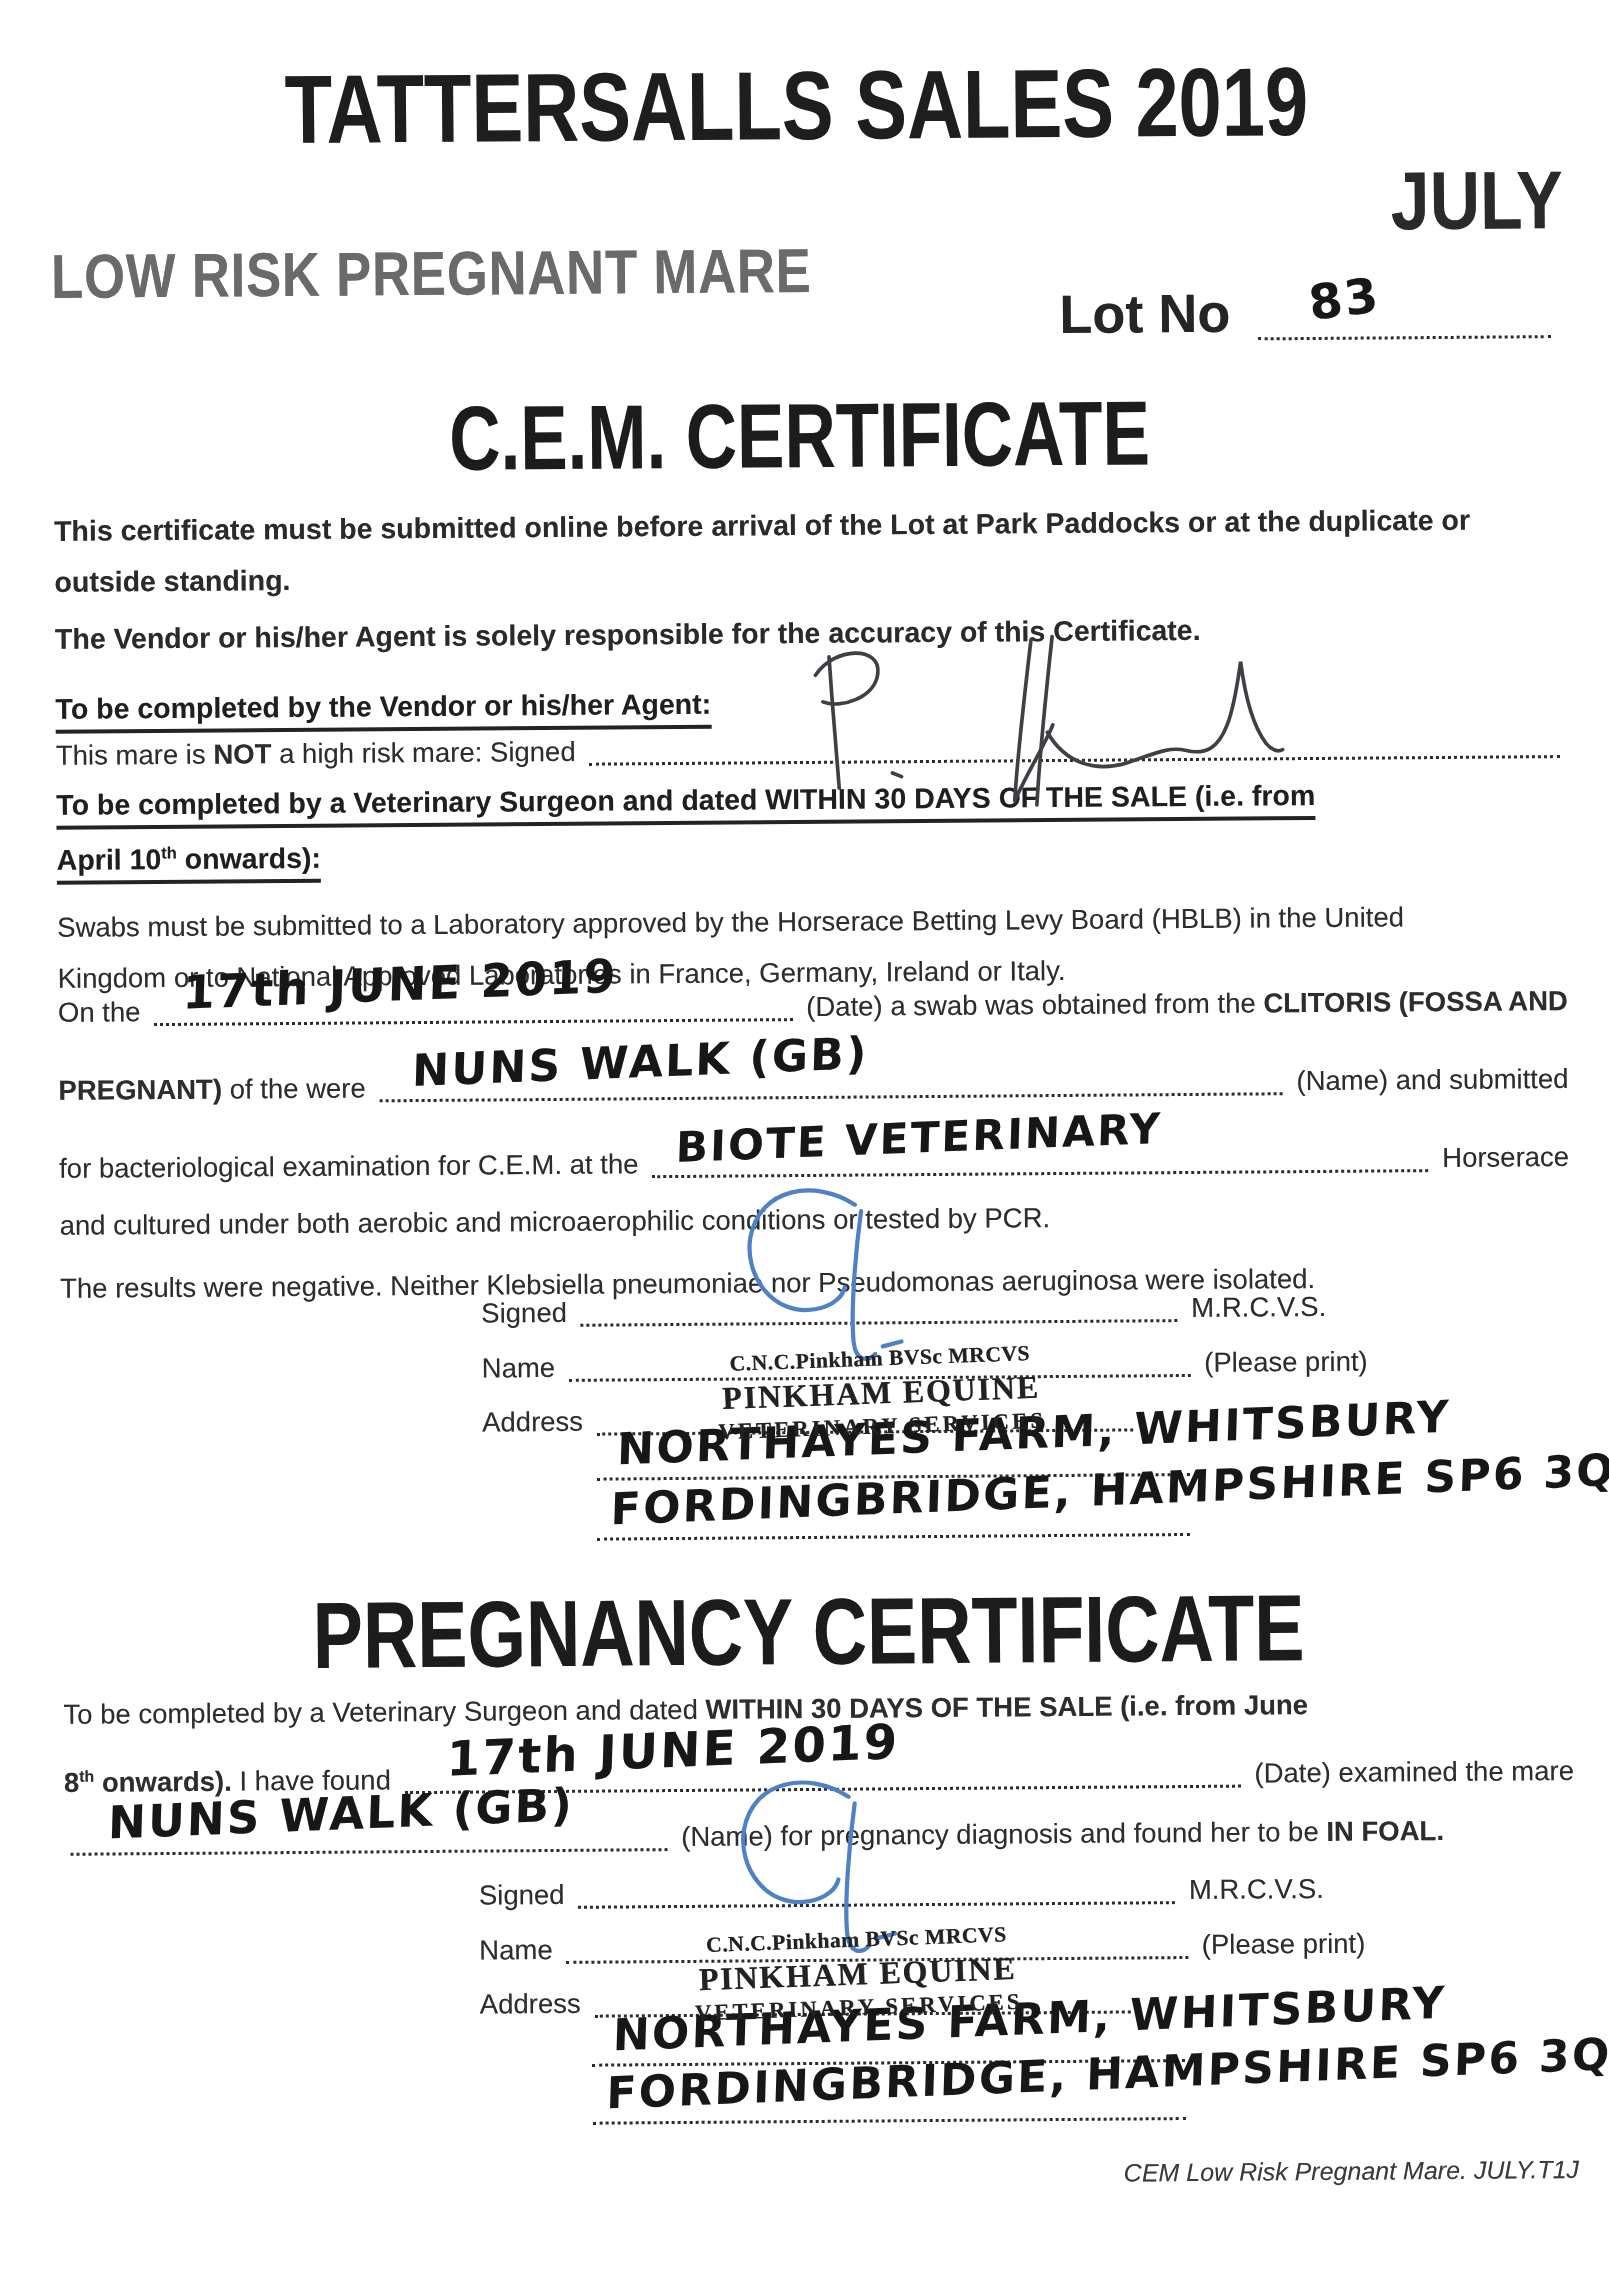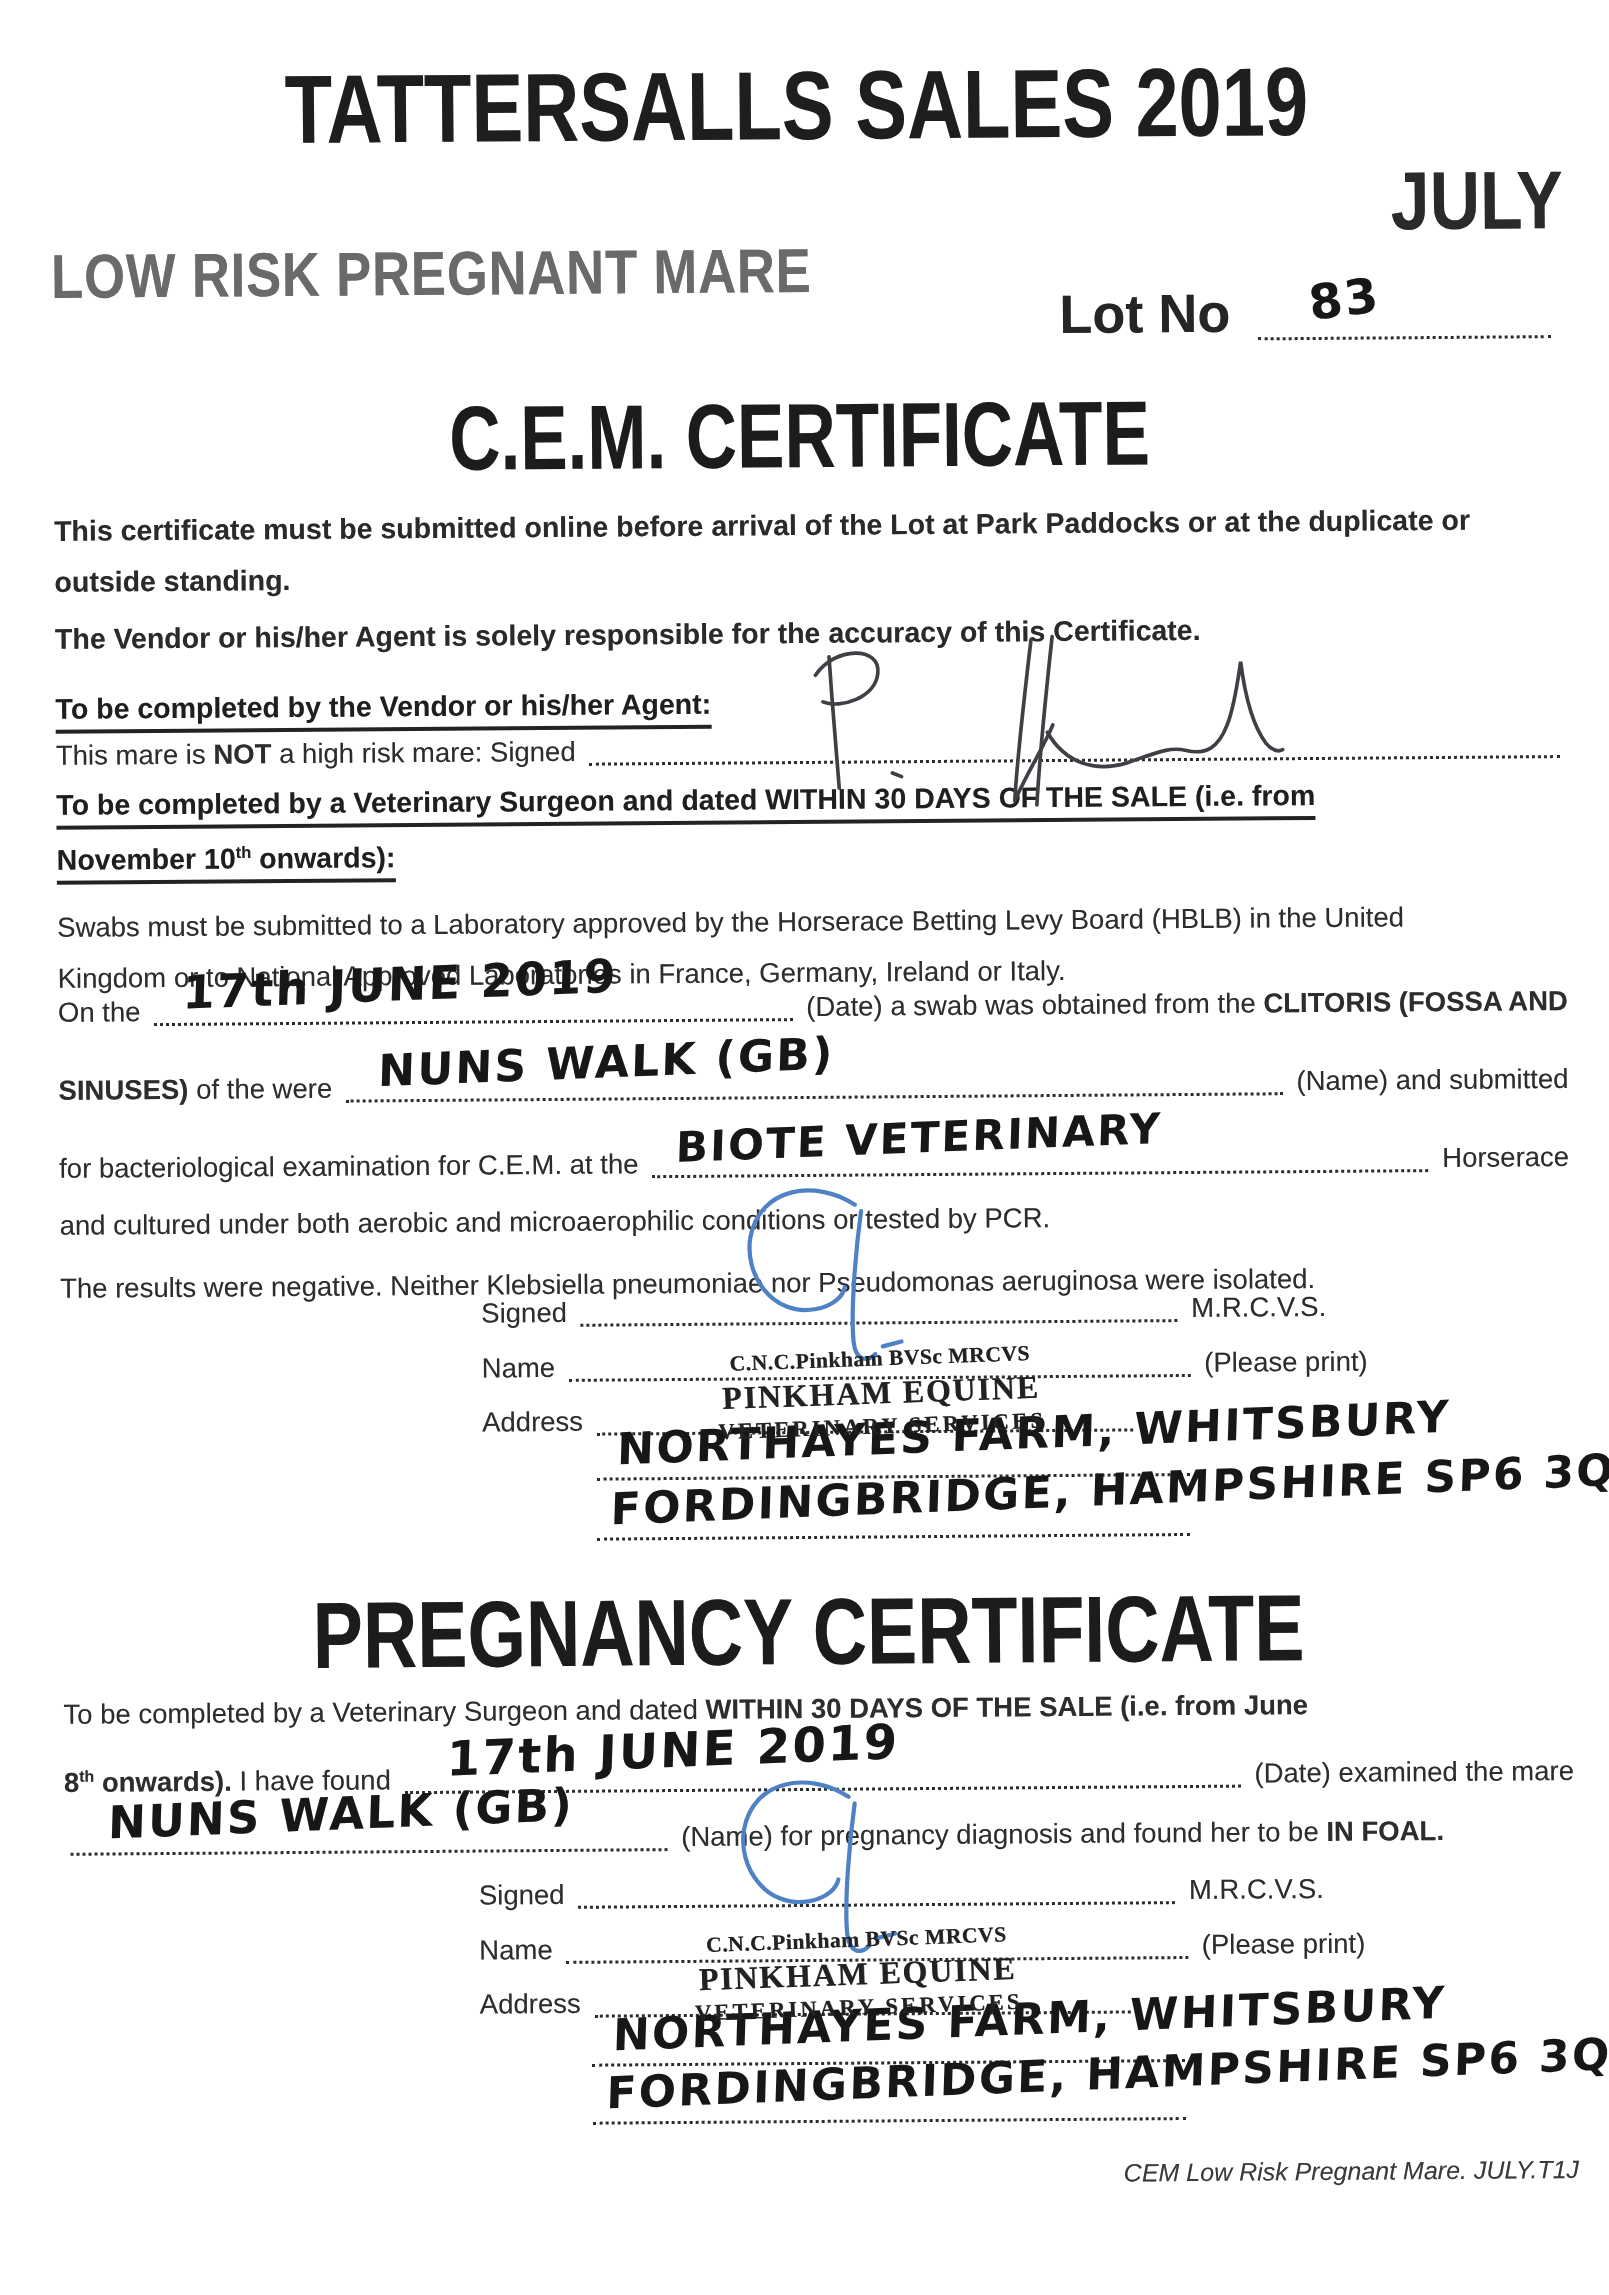--- a/index.html
+++ b/index.html
@@ -88,36 +88,36 @@
       <path d="M 612 12 C 598 132, 582 282, 576 378"></path>
       <path d="M 528 368 C 560 300, 600 236, 612 204"></path>
       <path d="M 600 220 C 640 290, 706 308, 772 288 C 830 270, 862 252, 902 262 C 944 272, 972 258, 992 206 C 1008 166, 1016 108, 1022 70 C 1028 120, 1040 200, 1076 248 C 1088 262, 1100 268, 1112 262"></path>
     </g>
   </svg>
 
   <div class="abs print" style="top:783px;left:59px;font-size:28.5px;color:#1f1f1f;">
     <span class="ul-line b">To be completed by a Veterinary Surgeon and dated WITHIN 30 DAYS OF THE SALE (i.e. from</span>
   </div>
   <div class="abs print" style="top:838px;left:59px;font-size:28.5px;color:#1f1f1f;">
-    <span class="ul-line b"><span>November 10</span><sup>th</sup><span> onwards):</span></span>
+    <span class="ul-line b"><span>April 10</span><sup>th</sup><span> onwards):</span></span>
   </div>
 
   <p class="abs print" style="top:896px;left:59px;width:1419px;font-size:27.5px;line-height:51px;">Swabs must be submitted to a Laboratory approved by the Horserace Betting Levy Board (HBLB) in the United Kingdom or to National Approved Laboratories in France, Germany, Ireland or Italy.</p>
 
   <div class="abs row print" style="top:972px;left:59px;width:1510px;height:51px;font-size:27.5px;">
     <span class="seg">On the</span>
     <span class="dots">
       <span class="hw" style="left:27.5px;font-size:46px;">17th JUNE 2019</span>
     </span>
     <span class="seg-l">(Date) a swab was obtained from the</span>
     <span class="seg-l b">CLITORIS (FOSSA AND</span>
   </div>
 
   <div class="abs row print" style="top:1050px;left:59px;width:1510px;height:51px;font-size:27.5px;">
-    <span class="seg b">SINUSES)</span>
+    <span class="seg b">PREGNANT)</span>
     <span class="seg">of the were</span>
     <span class="dots">
       <span class="hw" style="left:32px;font-size:44px;">NUNS WALK (GB)</span>
     </span>
     <span class="seg-l">(Name) and submitted</span>
   </div>
 
   <div class="abs row print" style="top:1128px;left:59px;width:1510px;height:51px;font-size:27.5px;">
     <span class="seg">for bacteriological examination for C.E.M. at the</span>
     <span class="dots">

